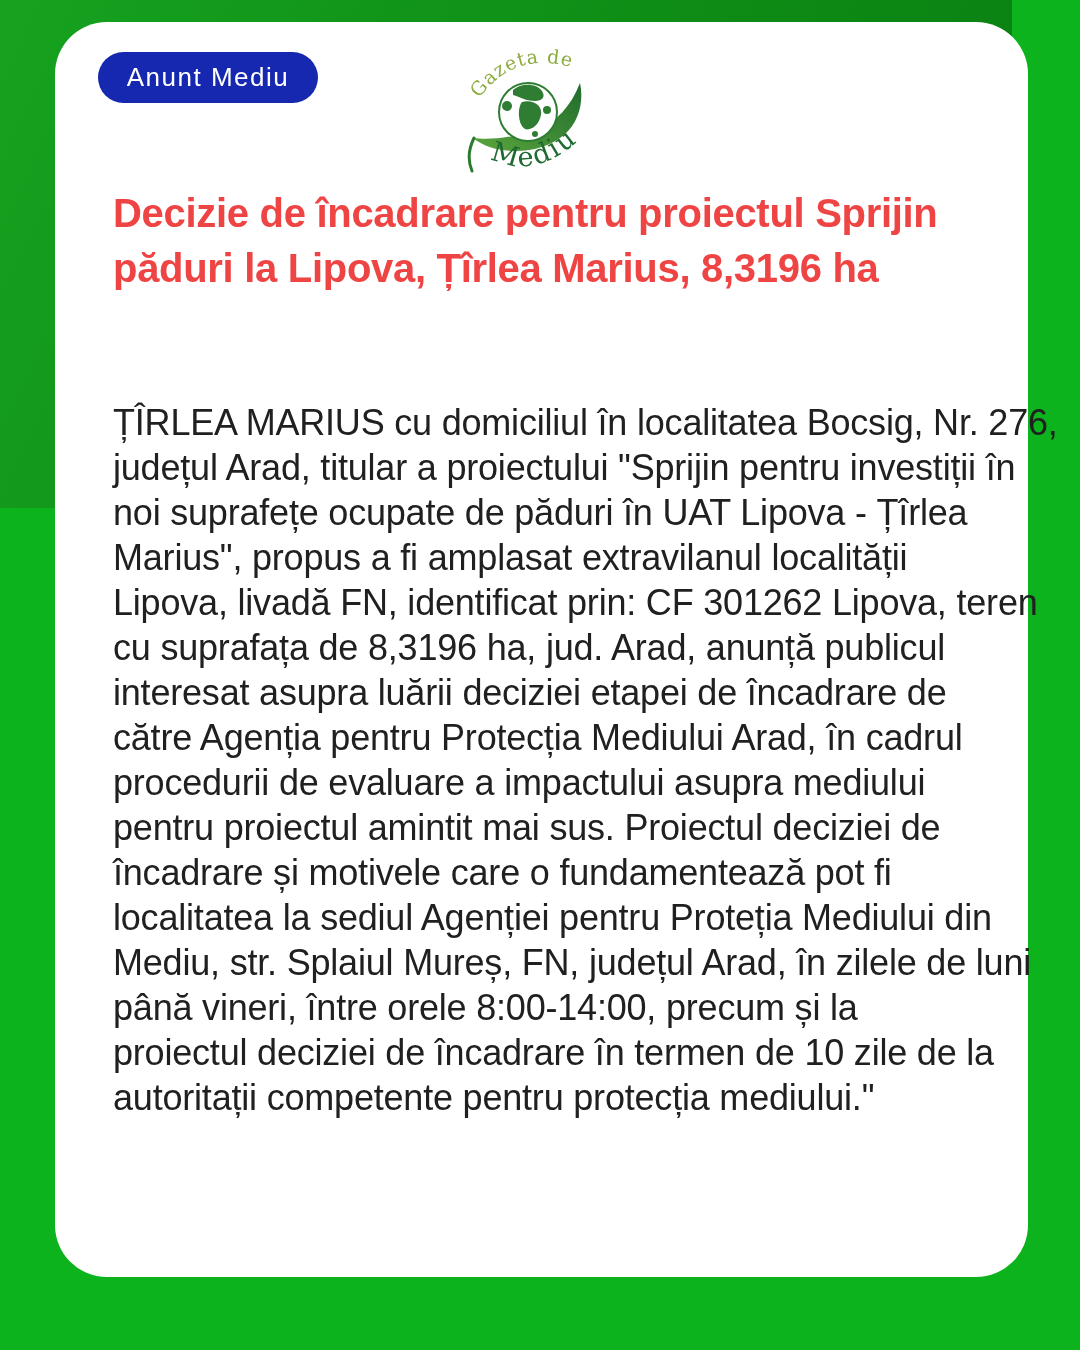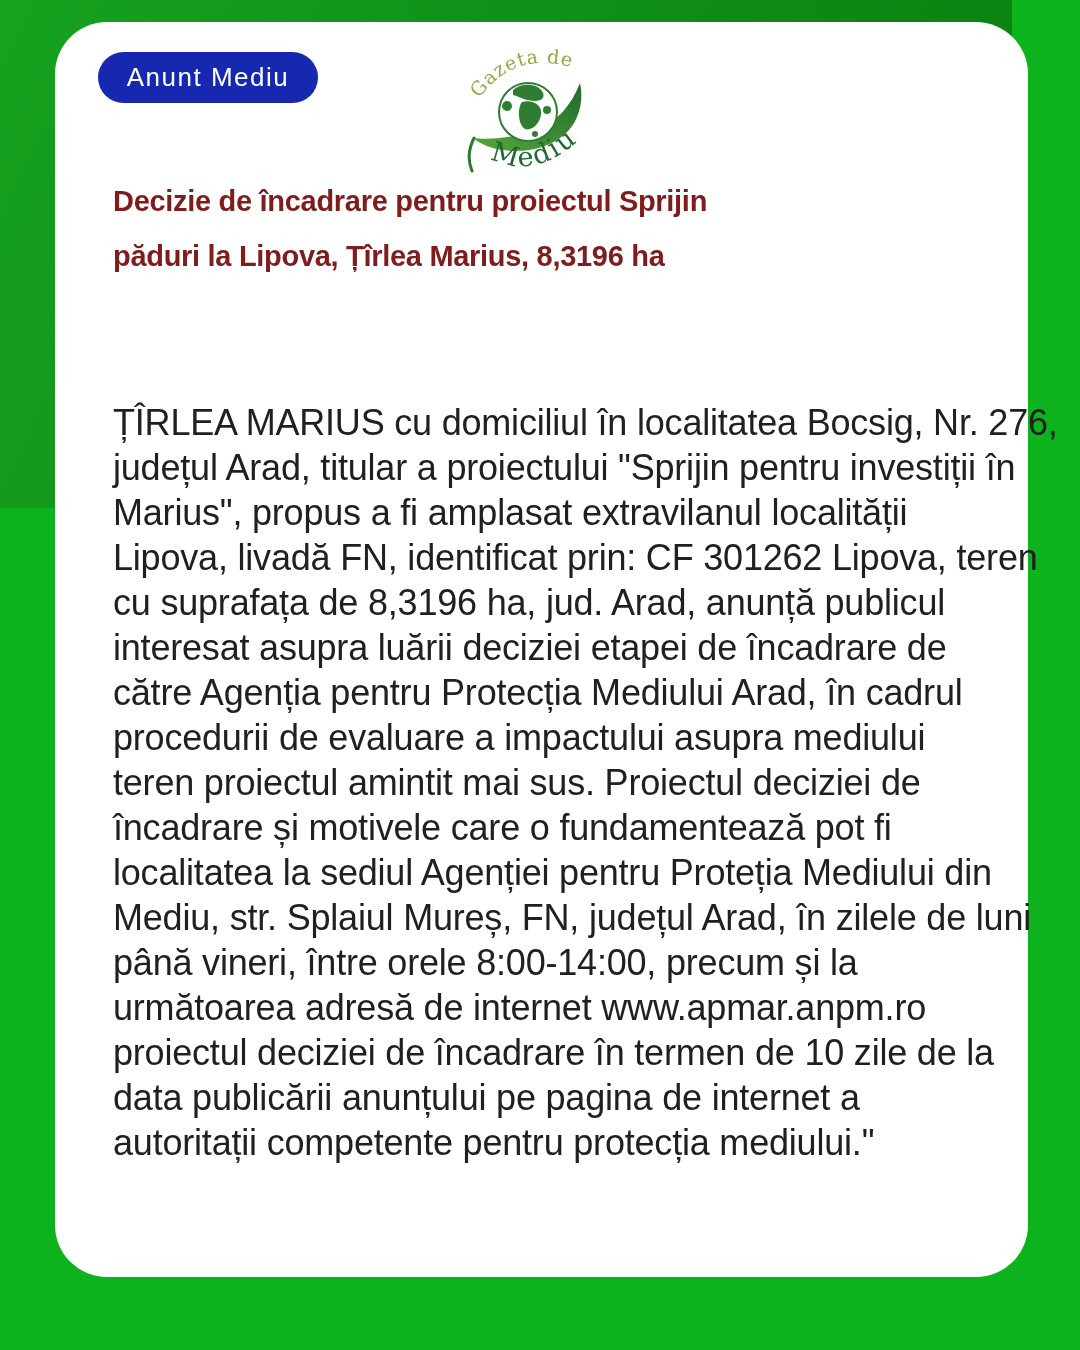--- a/index.html
+++ b/index.html
@@ -34,25 +34,25 @@
     letter-spacing:1.5px;
     font-weight:500;
   }
   .logo{
     position:absolute;
     left:410px;top:16px;
     width:130px;height:152px;
   }
   .headline{
     position:absolute;
-    left:58px;top:152px;
+    left:58px;top:164px;
     width:870px;
-    color:#7f1d1d;
+    color:#ef4444;
     font-weight:bold;
-    font-size:29px;
+    font-size:40px;
     line-height:55px;
     letter-spacing:-0.3px;
   }
   .headline .line{white-space:nowrap;}
   .body-text{
     position:absolute;
     left:58px;top:378px;
     width:880px;
     color:#202020;
     font-size:36px;
@@ -107,31 +107,30 @@
     </svg>
 
     <div class="headline">
         <div class="line">Decizie de încadrare pentru proiectul Sprijin</div>
         <div class="line">păduri la Lipova, Țîrlea Marius, 8,3196 ha</div>
       </div>
 
     <div class="body-text">
         <div class="line">ȚÎRLEA MARIUS cu domiciliul în localitatea Bocsig, Nr. 276,</div>
         <div class="line">județul Arad, titular a proiectului "Sprijin pentru investiții în</div>
+        <div class="line">noi suprafețe ocupate de păduri în UAT Lipova - Țîrlea</div>
         <div class="line">Marius", propus a fi amplasat extravilanul localității</div>
         <div class="line">Lipova, livadă FN, identificat prin: CF 301262 Lipova, teren</div>
         <div class="line">cu suprafața de 8,3196 ha, jud. Arad, anunță publicul</div>
         <div class="line">interesat asupra luării deciziei etapei de încadrare de</div>
         <div class="line">către Agenția pentru Protecția Mediului Arad, în cadrul</div>
         <div class="line">procedurii de evaluare a impactului asupra mediului</div>
-        <div class="line">teren proiectul amintit mai sus. Proiectul deciziei de</div>
+        <div class="line">pentru proiectul amintit mai sus. Proiectul deciziei de</div>
         <div class="line">încadrare și motivele care o fundamentează pot fi</div>
         <div class="line">localitatea la sediul Agenției pentru Proteția Mediului din</div>
         <div class="line">Mediu, str. Splaiul Mureș, FN, județul Arad, în zilele de luni</div>
         <div class="line">până vineri, între orele 8:00-14:00, precum și la</div>
-        <div class="line">următoarea adresă de internet www.apmar.anpm.ro</div>
         <div class="line">proiectul deciziei de încadrare în termen de 10 zile de la</div>
-        <div class="line">data publicării anunțului pe pagina de internet a</div>
         <div class="line">autoritații competente pentru protecția mediului."</div>
       </div>
 
   </div>
 </div>
 
 </body></html>

